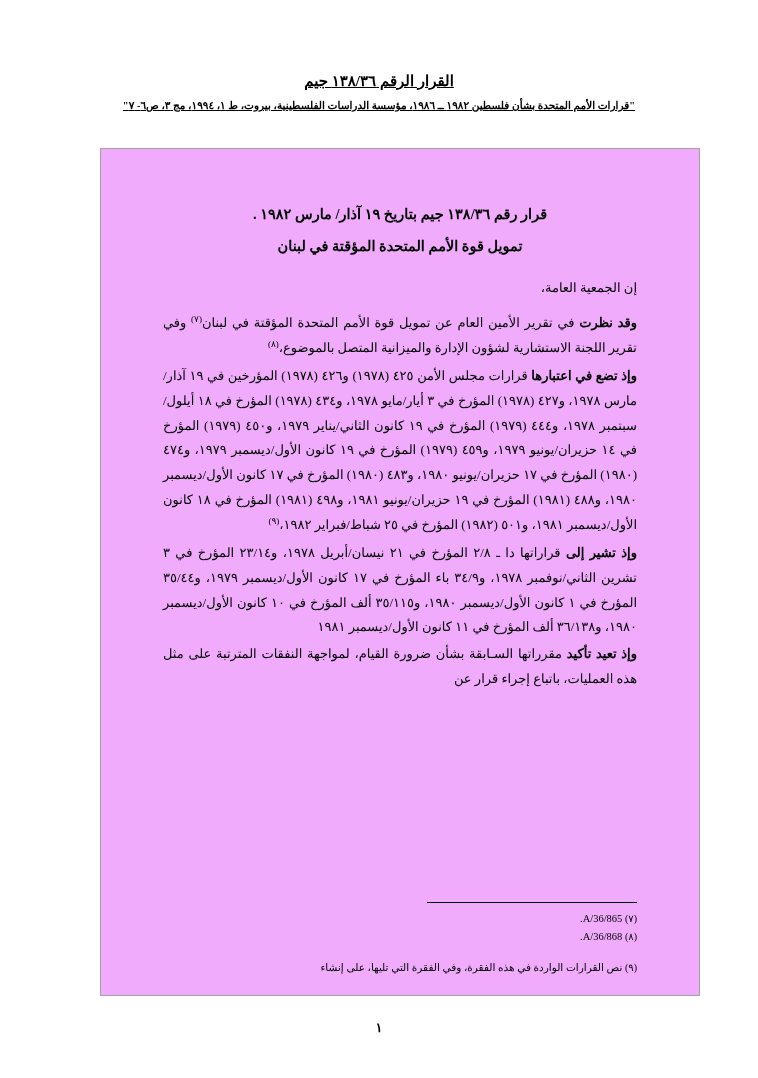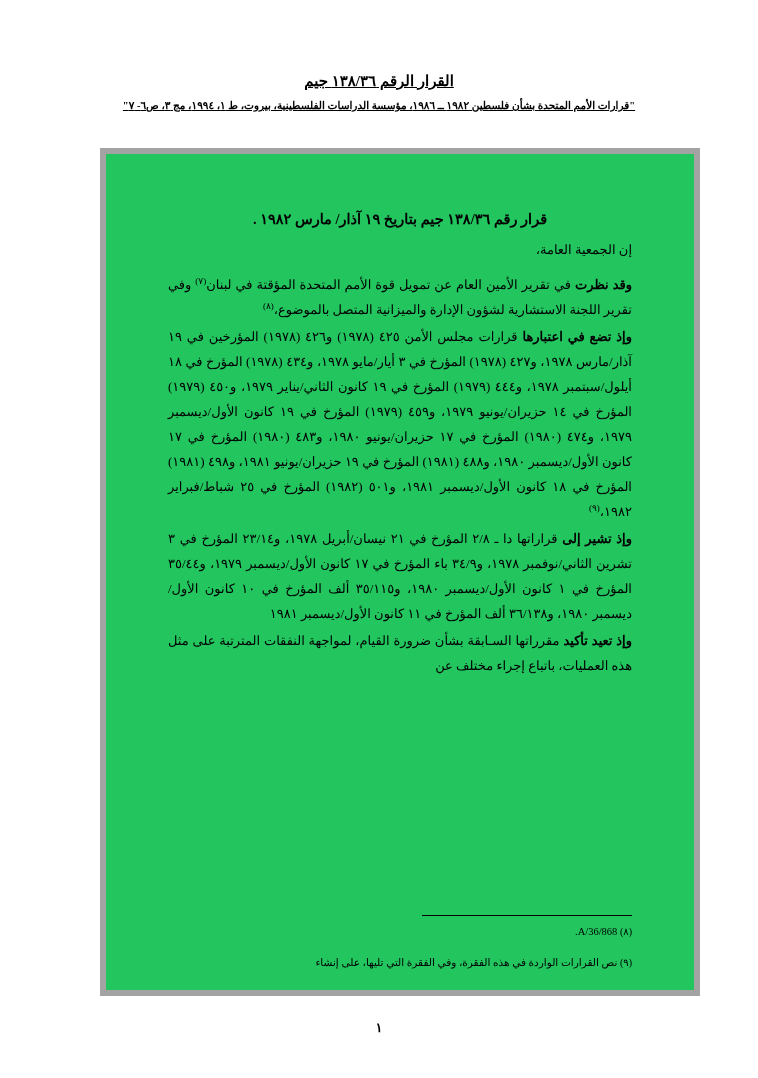--- a/index.html
+++ b/index.html
@@ -44,23 +44,23 @@
     padding: 0 40px;
     line-height: 1.3;
   }
   
   .frame {
     position: absolute;
     top: 148px;
     left: 100px;
     width: 600px;
     height: 848px;
-    border: 6px solid #a3a3a3;
+    border: 1px solid #a3a3a3;
     box-sizing: border-box;
-    background: #22c55e;
+    background: #f0abfc;
   }
   .frame-inner {
     position: absolute;
     top: 0;
     left: 0;
     right: 0;
     bottom: 0;
     padding: 52px 62px 16px 62px;
     box-sizing: border-box;
     direction: rtl;
@@ -156,46 +156,51 @@
 
   <div class="doc-header">
     <div class="doc-title">القرار الرقم ١٣٨/٣٦  جيم</div>
     <div class="doc-source">"قرارات الأمم المتحدة بشأن فلسطين ١٩٨٢ ــ ١٩٨٦، مؤسسة الدراسات الفلسطينية، بيروت، ط ١، ١٩٩٤، مج ٣، ص٦- ٧"</div>
   </div>
 
   <div class="frame">
     <div class="frame-inner">
 
       <div class="res-heading">قرار رقم ١٣٨/٣٦ جيم بتاريخ ١٩ آذار/ مارس ١٩٨٢ .</div>
+      <div class="res-subheading">تمويل قوة الأمم المتحدة المؤقتة في لبنان</div>
 
       <div class="body-block">
 
         <div class="para-plain">إن الجمعية العامة،</div>
 
         <div class="para">
           <span class="lead">وقد نظرت</span><span> في تقرير الأمين العام عن تمويل قوة الأمم المتحدة المؤقتة في لبنان</span><span class="sup">(٧)</span><span> وفي تقرير اللجنة الاستشارية لشؤون الإدارة والميزانية المتصل بالموضوع،</span><span class="sup">(٨)</span>
         </div>
 
         <div class="para">
           <span class="lead">وإذ تضع في اعتبارها</span><span> قرارات مجلس الأمن ٤٢٥ (١٩٧٨) و٤٢٦ (١٩٧٨) المؤرخين في ١٩ آذار/مارس ١٩٧٨، و٤٢٧ (١٩٧٨) المؤرخ في ٣ أيار/مايو ١٩٧٨، و٤٣٤ (١٩٧٨) المؤرخ في ١٨ أيلول/سبتمبر ١٩٧٨، و٤٤٤ (١٩٧٩) المؤرخ في ١٩ كانون الثاني/يناير ١٩٧٩، و٤٥٠ (١٩٧٩) المؤرخ في ١٤ حزيران/يونيو ١٩٧٩، و٤٥٩ (١٩٧٩) المؤرخ في ١٩ كانون الأول/ديسمبر ١٩٧٩، و٤٧٤ (١٩٨٠) المؤرخ في ١٧ حزيران/يونيو ١٩٨٠، و٤٨٣ (١٩٨٠) المؤرخ في ١٧ كانون الأول/ديسمبر ١٩٨٠، و٤٨٨ (١٩٨١) المؤرخ في ١٩ حزيران/يونيو ١٩٨١، و٤٩٨ (١٩٨١) المؤرخ في ١٨ كانون الأول/ديسمبر ١٩٨١، و٥٠١ (١٩٨٢) المؤرخ في ٢٥ شباط/فبراير ١٩٨٢،</span><span class="sup">(٩)</span>
         </div>
 
         <div class="para">
           <span class="lead">وإذ تشير إلى</span><span> قراراتها دا ـ ٢/٨ المؤرخ في ٢١ نيسان/أبريل ١٩٧٨، و٢٣/١٤ المؤرخ في ٣ تشرين الثاني/نوفمبر ١٩٧٨، و٣٤/٩ باء المؤرخ في ١٧ كانون الأول/ديسمبر ١٩٧٩، و٣٥/٤٤ المؤرخ في ١ كانون الأول/ديسمبر ١٩٨٠، و٣٥/١١٥ ألف المؤرخ في ١٠ كانون الأول/ديسمبر ١٩٨٠، و٣٦/١٣٨ ألف المؤرخ في ١١ كانون الأول/ديسمبر ١٩٨١</span>
         </div>
 
         <div class="para">
-          <span class="lead">وإذ تعيد تأكيد</span><span> مقرراتها السـابقة بشأن ضرورة القيام، لمواجهة النفقات المترتبة على مثل هذه العمليات، باتباع إجراء مختلف عن</span>
+          <span class="lead">وإذ تعيد تأكيد</span><span> مقرراتها السـابقة بشأن ضرورة القيام، لمواجهة النفقات المترتبة على مثل هذه العمليات، باتباع إجراء قرار عن</span>
         </div>
 
       </div>
 
       <div class="footnote-area">
         <div class="fn-rule"></div>
 
+        <div class="fn-line ltr-ref">
+          <span class="fn-ref-num">(٧)</span>
+          <span>A/36/865.</span>
+        </div>
 
         <div class="fn-line ltr-ref">
           <span class="fn-ref-num">(٨)</span>
           <span>A/36/868.</span>
         </div>
 
         <div class="fn-block">
           <span class="fn-ref-num">(٩)</span>
           <span>نص القرارات الواردة في هذه الفقرة، وفي الفقرة التي تليها، على إنشاء</span>
         </div>

